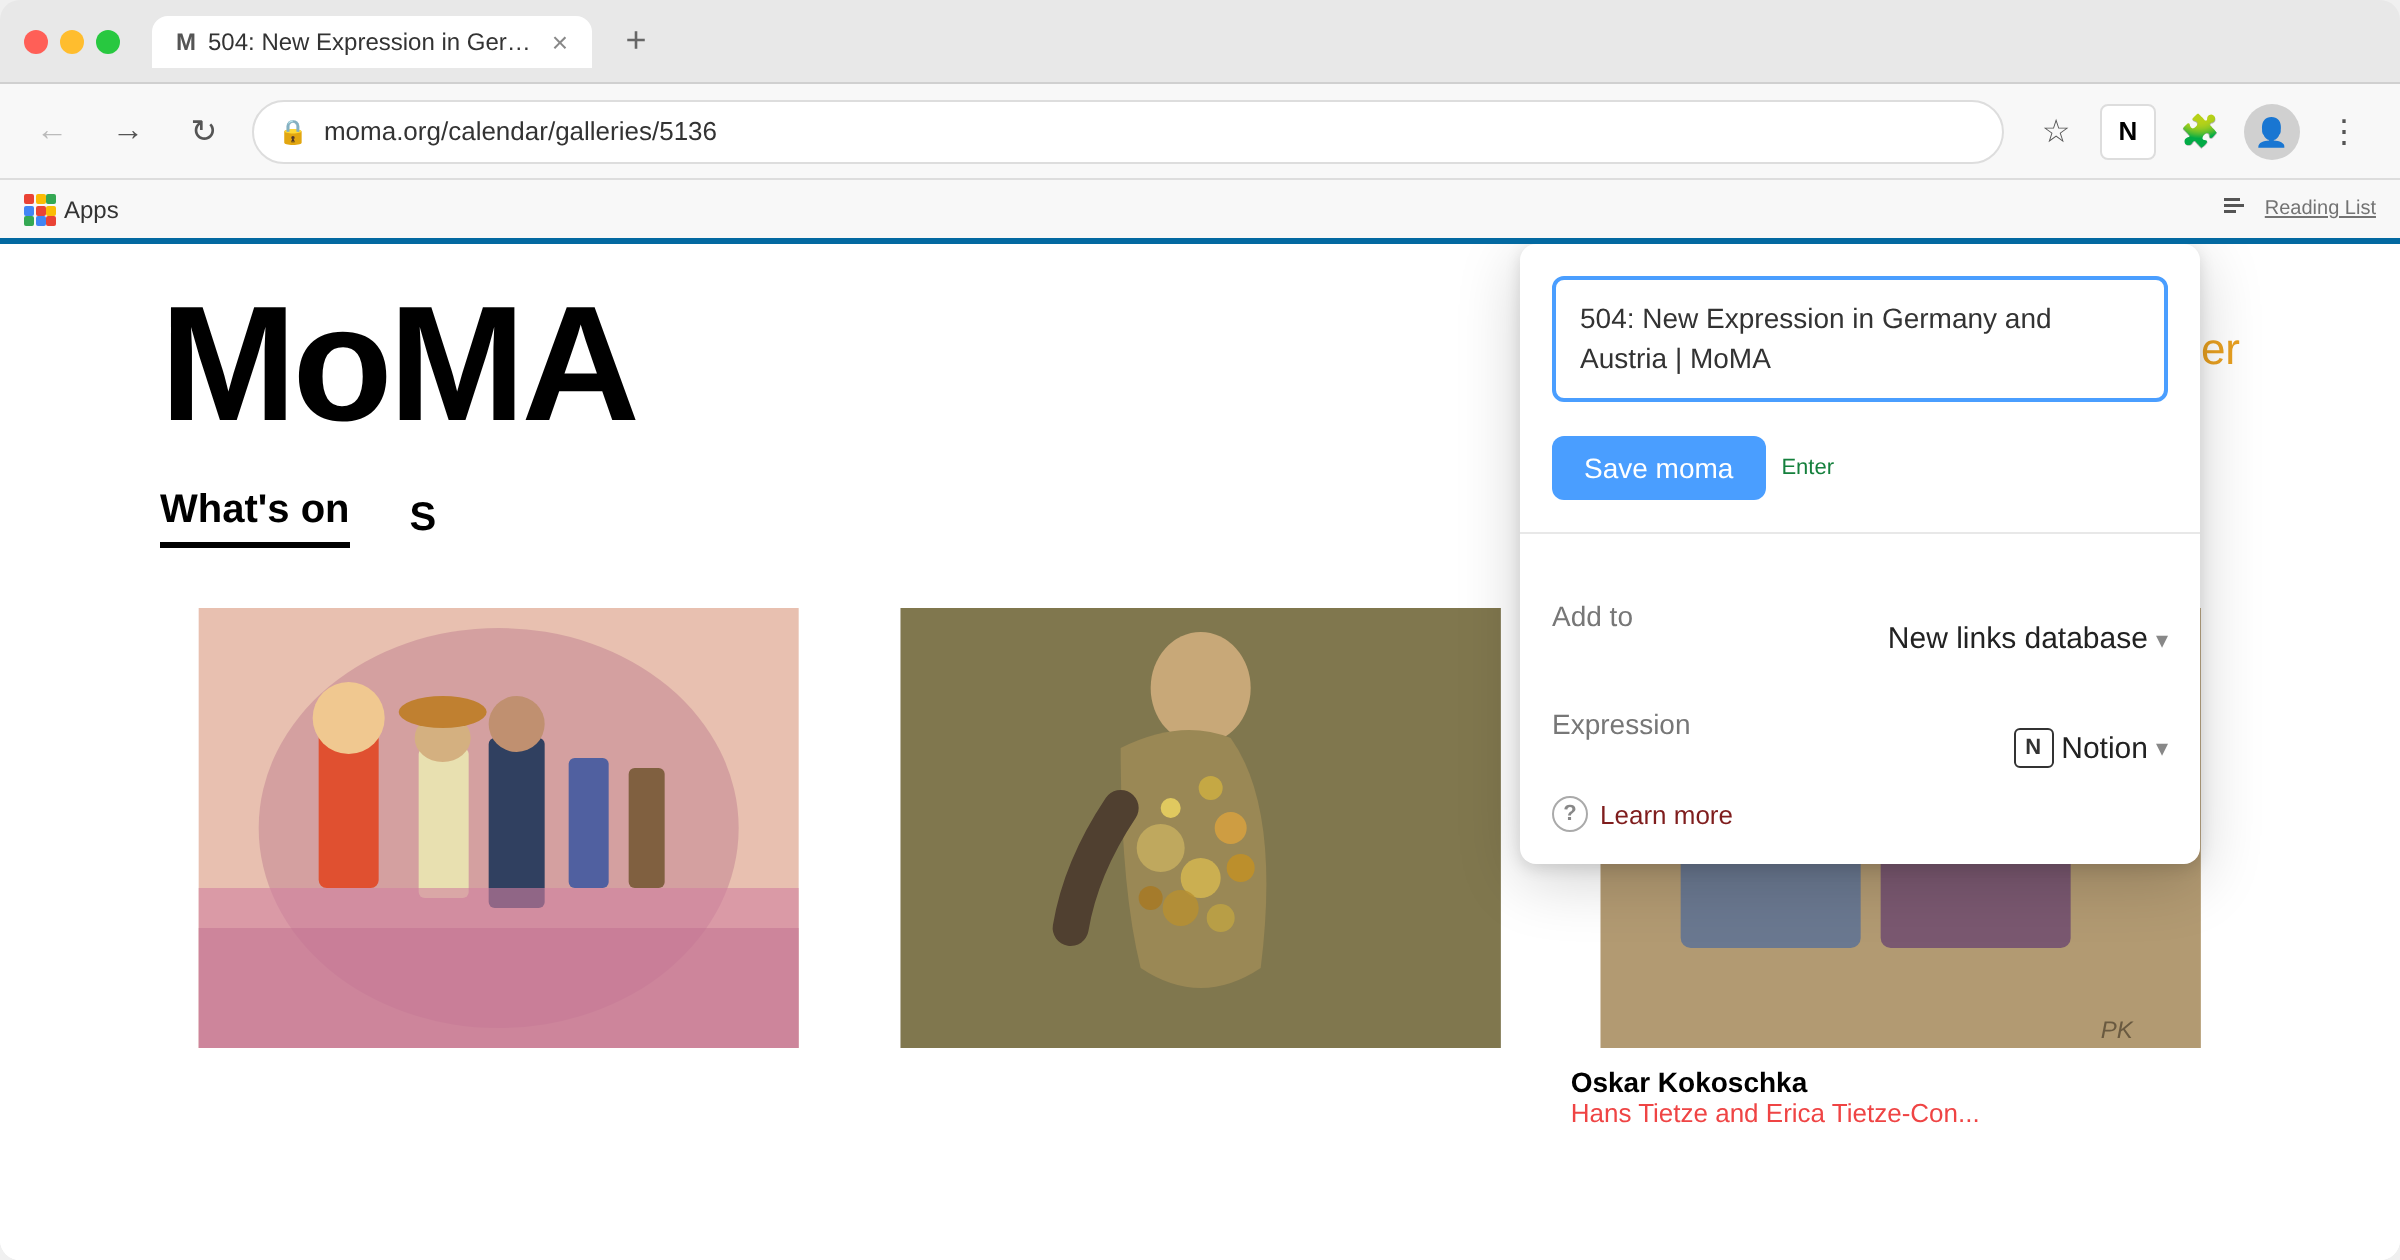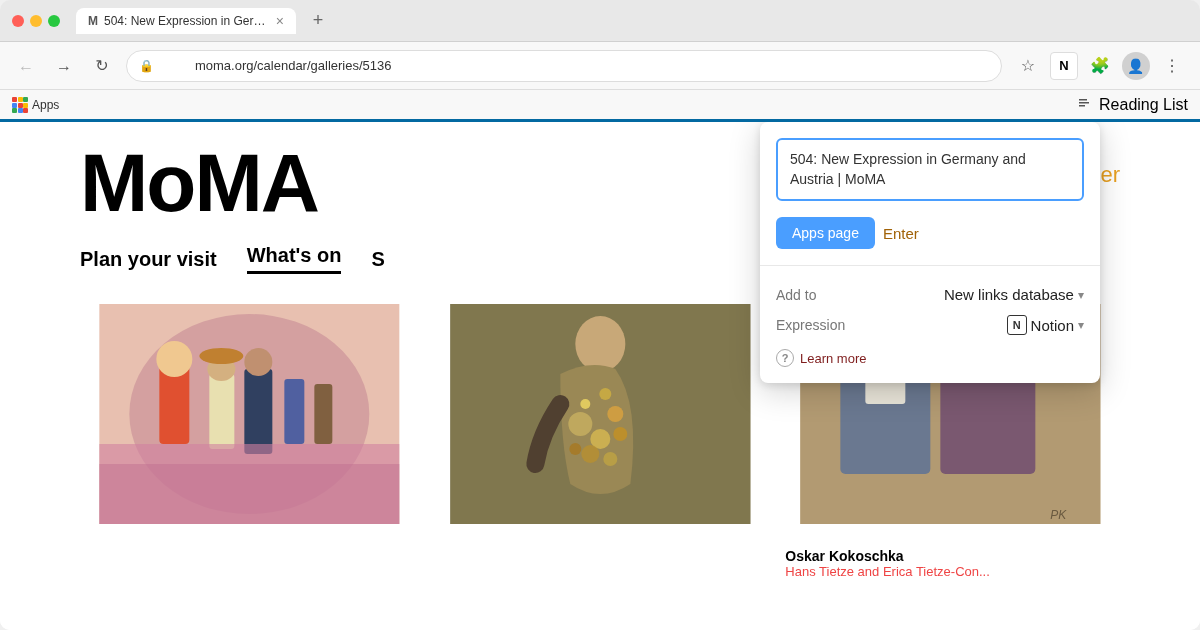--- a/index.html
+++ b/index.html
@@ -116,21 +116,21 @@
       border: 1px solid #ddd;
       border-radius: 16px;
       display: flex;
       align-items: center;
       padding: 0 12px;
       gap: 8px;
       font-size: 13px;
       color: #333;
     }
     .lock-icon { color: #888; font-size: 12px; }
-    .url-text { flex: 1; margin-left: 33px; }
+    .url-text { flex: 1; }
 
     .toolbar-right {
       display: flex;
       align-items: center;
       gap: 6px;
     }
     .toolbar-btn {
       width: 32px;
       height: 32px;
       display: flex;
@@ -178,22 +178,23 @@
       border-bottom: 3px solid #0369a1;
       font-size: 12px;
       color: #333;
     }
 
     .reading-list {
       margin-left: auto;
       display: flex;
       align-items: center;
       gap: 6px;
-      font-size: 16px;
-      color: #000000;
+      font-size: 10px;
+      color: #737373;
+      text-decoration: underline;
     }
 
     
     .page-content {
       flex: 1;
       background: #fff;
       position: relative;
       overflow: hidden;
     }
 
@@ -296,22 +297,22 @@
       color: #fff;
       border: none;
       border-radius: 6px;
       padding: 8px 16px;
       font-size: 14px;
       font-weight: 500;
       cursor: pointer;
     }
 
     .enter-hint {
-      font-size: 15px;
-      color: #a16207;
+      font-size: 11px;
+      color: #15803d;
     }
 
     .popup-divider {
       height: 1px;
       background: #e8e8e8;
       margin: 0 -16px 14px;
     }
 
     .popup-row {
       display: flex;
@@ -325,20 +326,21 @@
       color: #777;
     }
 
     .popup-row-value {
       display: flex;
       align-items: center;
       gap: 4px;
       font-size: 15px;
       font-weight: 500;
       color: #222;
+      margin-top: 24px;
     }
 
     .notion-n-icon {
       width: 20px;
       height: 20px;
       background: #fff;
       border: 1.5px solid #333;
       border-radius: 3px;
       display: flex;
       align-items: center;
@@ -447,21 +449,20 @@
         <div style="display:flex; align-items:flex-start; justify-content:space-between;">
           <div class="moma-logo">MoMA</div>
           <div style="display:flex; gap:0; font-size:22px; font-weight:500; color:#e8a020; padding-top:20px;">
             <span>Res</span>
             <span>ember</span>
           </div>
         </div>
       </div>
 
       <div class="moma-nav">
-        <span class="nav-item">Plan your visit</span>
         <span class="nav-item active">What's on</span>
         <span class="nav-item">S</span>
       </div>
 
       <div class="art-grid">
 
         <div class="art-item">
           <svg width="100%" height="220" viewBox="0 0 300 220">
             <rect width="300" height="220" fill="#e8c0b0"></rect>
             <ellipse cx="150" cy="110" rx="120" ry="100" fill="#d4a0a0"></ellipse>
@@ -521,34 +522,34 @@
 
             <rect x="140" y="45" width="95" height="125" fill="#7a5870" rx="5"></rect>
             <ellipse cx="188" cy="40" rx="26" ry="28" fill="#d0a888"></ellipse>
 
             <ellipse cx="85" cy="20" rx="28" ry="15" fill="#504030"></ellipse>
             <ellipse cx="188" cy="25" rx="26" ry="18" fill="#704858"></ellipse>
 
             <text x="250" y="215" font-size="12" fill="#6a5a40" font-style="italic">PK</text>
           </svg>
           <div>
-            <div style="font-size:14px; font-weight:600; margin-top:20px;">Oskar Kokoschka</div>
+            <div style="font-size:14px; font-weight:600; margin-top:4px;">Oskar Kokoschka</div>
             <div style="font-size:13px; color:#ef4444;">Hans Tietze and Erica Tietze-Con...</div>
           </div>
         </div>
       </div>
     </div>
 
     <div class="popup-overlay">
       <div class="notion-popup">
 
         <textarea class="popup-title-input" rows="2" style="">504: New Expression in Germany and Austria | MoMA</textarea>
 
         <div class="popup-actions">
-          <button class="save-btn">Apps page</button>
+          <button class="save-btn">Save moma</button>
           <span class="enter-hint">Enter</span>
         </div>
 
         <div class="popup-divider"></div>
 
         <div class="popup-row">
           <span class="popup-row-label">Add to</span>
           <div class="popup-row-value">
             <span>New links database</span>
             <span class="chevron-icon">▾</span>

